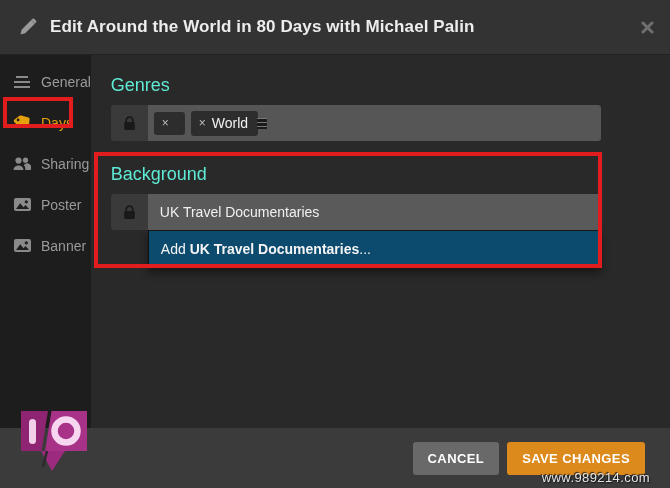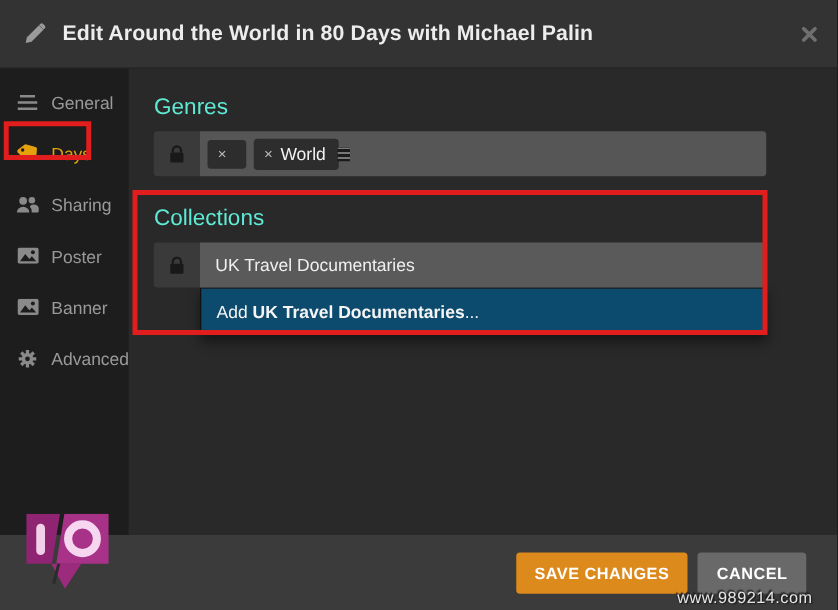--- a/index.html
+++ b/index.html
@@ -153,35 +153,20 @@
       <div class="side-item">
         <span class="s-icon">
           <svg width="17" height="13" viewBox="0 0 17 13">
             <rect x="0" y="0" width="17" height="13" rx="2" fill="#8a8a8a"></rect>
             <circle cx="12.3" cy="3.8" r="1.6" fill="#1d1d1d"></circle>
             <path d="M2 11 L6.2 5.2 L9.5 9.2 L11.5 7 L15 11 z" fill="#1d1d1d"></path>
           </svg>
         </span>
         <span>Banner</span>
       </div>
-      <div class="side-item">
-        <span class="s-icon">
-          <svg width="16" height="16" viewBox="0 0 16 16">
-            <g stroke="#8a8a8a" stroke-width="2.6">
-              <line x1="8" y1="1" x2="8" y2="15"></line>
-              <line x1="1" y1="8" x2="15" y2="8"></line>
-              <line x1="3" y1="3" x2="13" y2="13"></line>
-              <line x1="13" y1="3" x2="3" y2="13"></line>
-            </g>
-            <circle cx="8" cy="8" r="4.6" fill="#8a8a8a"></circle>
-            <circle cx="8" cy="8" r="1.9" fill="#1d1d1d"></circle>
-          </svg>
-        </span>
-        <span>Advanced</span>
-      </div>
 
       <div class="annot annot-tags"></div>
     </div>
 
     <div class="content">
 
       <div class="field-label">Genres</div>
       <div class="field-row">
         <div class="lock-cell">
           <svg width="13" height="15" viewBox="0 0 13 15">
@@ -196,41 +181,41 @@
           <span class="chip">
             <span class="x">×</span>
             <span>World</span>
           </span>
           <span class="cursor-artifact"></span>
         </div>
       </div>
 
       <div class="gap"></div>
 
-      <div class="field-label">Collections</div>
+      <div class="field-label">Background</div>
       <div class="field-row">
         <div class="lock-cell">
           <svg width="13" height="15" viewBox="0 0 13 15">
             <path d="M3.2 6 V4.4 a3.3 3.3 0 0 1 6.6 0 V6" fill="none" stroke="#191919" stroke-width="1.8"></path>
             <rect x="1.2" y="6" width="10.6" height="8" rx="1.2" fill="#191919"></rect>
           </svg>
         </div>
         <input class="text-input" type="text" value="UK Travel Documentaries" style="">
       </div>
       <div class="dropdown">
         <span>Add </span><b>UK Travel Documentaries</b><span>...</span>
       </div>
 
       <div class="annot annot-collections"></div>
     </div>
   </div>
 
   <div class="footer">
+    <button class="btn btn-cancel">CANCEL</button>
     <button class="btn btn-save">SAVE CHANGES</button>
-    <button class="btn btn-cancel">CANCEL</button>
   </div>
 
   <svg class="logo" width="66" height="62" viewBox="0 0 66 62">
     <polygon points="0,0 27,0 20.5,40 0,40" fill="#8f2472"></polygon>
     <polygon points="30.5,0 66,0 66,40 24,40" fill="#a93289"></polygon>
     <polygon points="20,40 44,40 31,60" fill="#9c2b7d"></polygon>
     <line x1="26" y1="40" x2="22" y2="56" stroke="#2b2b2b" stroke-width="2.4"></line>
     <rect x="8" y="8" width="7" height="25" rx="3.5" fill="#f2d0e9"></rect>
     <circle cx="45" cy="20" r="11.5" fill="none" stroke="#f6d7ef" stroke-width="6.5"></circle>
   </svg>

